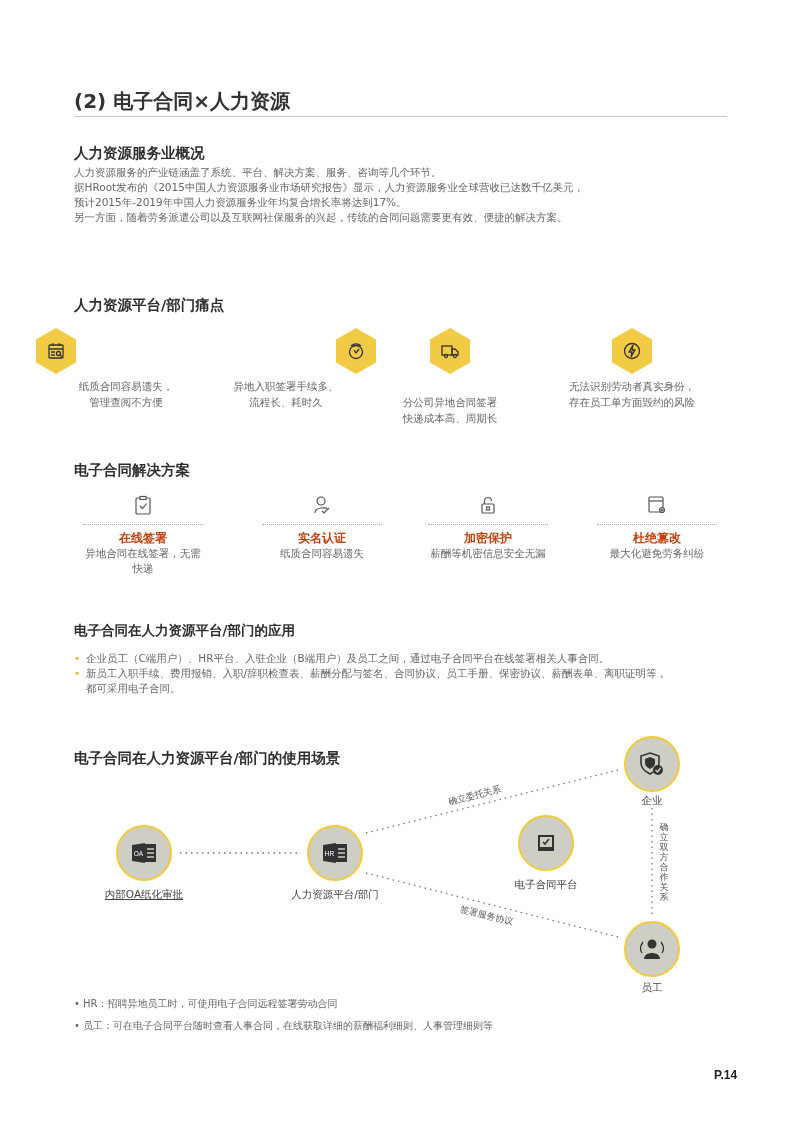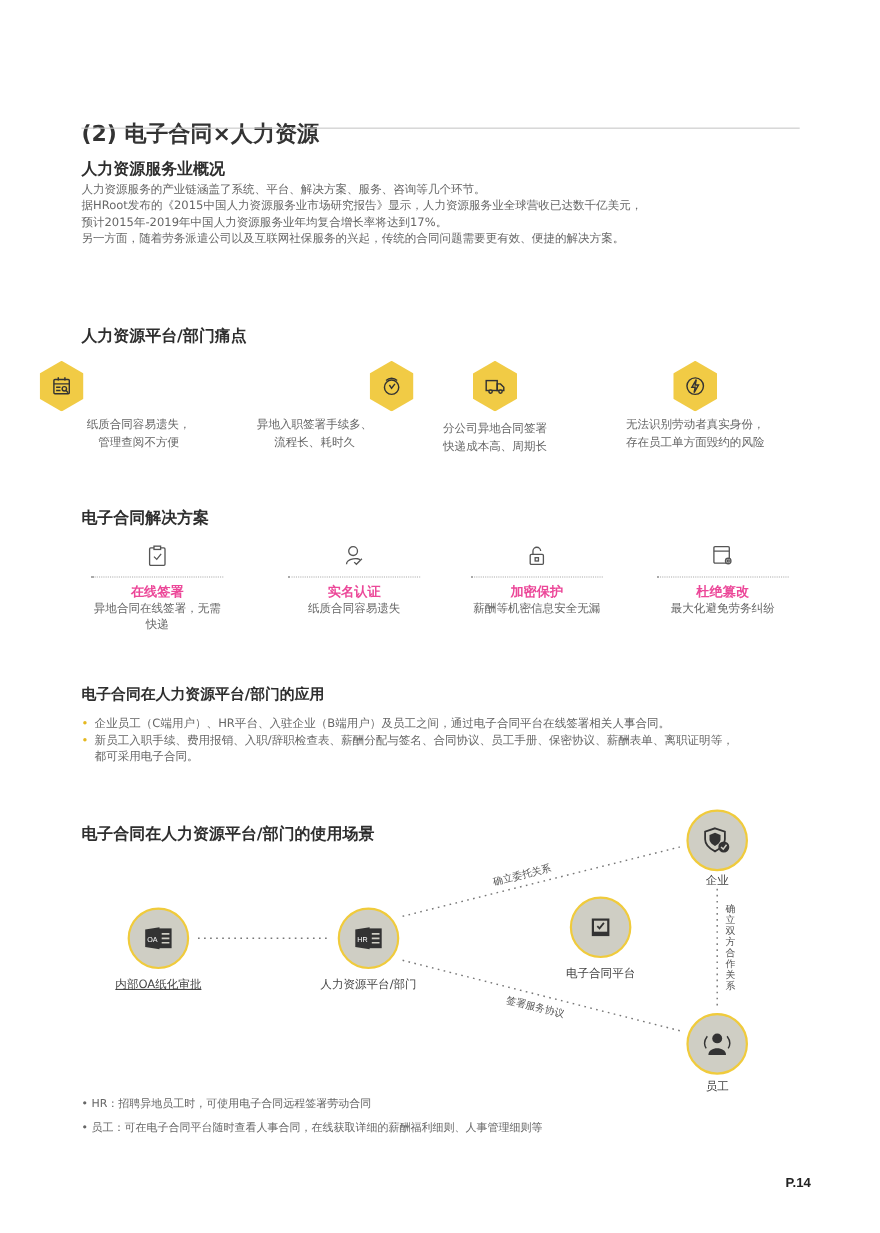--- a/index.html
+++ b/index.html
@@ -1,27 +1,27 @@
 <!DOCTYPE html>
 <html><head>
 <meta charset="utf-8">
 <style>
   * { margin:0; padding:0; box-sizing:border-box; }
   body { width:800px; height:1121px; background:#ffffff; position:relative; font-family:"DejaVu Sans","Liberation Sans",sans-serif; color:#555; overflow:hidden; }
   .abs { position:absolute; }
-  .page-title { left:74px; top:88px; font-size:20px; font-weight:bold; color:#333; letter-spacing:0px;margin-top:20px; }
+  .page-title { left:74px; top:88px; font-size:20px; font-weight:bold; color:#333; letter-spacing:0px; }
   .title-rule { left:74px; top:116px; width:653px; height:1px; background:#c8c8c8; }
   .section-title { font-size:14.5px; font-weight:bold; color:#2e2e2e; }
   .body-text { font-size:10.5px; line-height:15px; color:#666; }
   .hex { width:40px; height:46px; background:#f1cb45; clip-path:polygon(50% 0,100% 25%,100% 75%,50% 100%,0 75%,0 25%); display:flex; align-items:center; justify-content:center; }
   .pain-label { font-size:10.5px; line-height:16px; color:#666; text-align:center; width:180px; }
   .sol-col { width:120px; text-align:center; }
   .sol-icon { height:26px; display:flex; justify-content:center; align-items:center; }
   .sol-rule { border-top:1px dotted #aaa; margin:6px 0 5px; }
-  .sol-title { font-size:12px; font-weight:bold; color:#ec4899; line-height:16px; }
+  .sol-title { font-size:12px; font-weight:bold; color:#c2410c; line-height:16px; }
   .sol-desc { font-size:10.5px; color:#666; line-height:15px; }
   .bullet-list li { list-style:none; position:relative; padding-left:12px; font-size:10.5px; line-height:15px; color:#666; }
   .bullet-list li::before { content:"•"; position:absolute; left:0; color:#e5b820; }
   .node { width:56px; height:56px; border-radius:50%; background:#cfcec4; border:2px solid #f0cb3c; display:flex; align-items:center; justify-content:center; }
   .node-label { font-size:10.5px; color:#444; text-align:center; }
   .foot-note { font-size:10px; color:#666; line-height:14px; }
   .page-num { font-size:12px; font-weight:bold; color:#222; font-family:"Liberation Sans",sans-serif;padding-left:20px; }
 </style>
 </head>
 <body>
@@ -74,21 +74,21 @@
 
 <div class="abs" style="left:360px;top:328px;width:180px;display:flex;flex-direction:column;align-items:center;">
   <div class="hex">
     <svg width="20" height="20" viewBox="0 0 20 20" fill="none" stroke="#333" stroke-width="1.3">
         <rect x="2" y="5" width="10" height="9"></rect>
         <path d="M12 8 h3 l3 3 v3 h-6z"></path>
         <circle cx="6" cy="15" r="1.5" fill="#f1cb45"></circle>
         <circle cx="15" cy="15" r="1.5" fill="#f1cb45"></circle>
       </svg>
   </div>
-  <div class="pain-label" style="margin-top:8px;">
+  <div class="pain-label" style="margin-top:20px;">
     <div>分公司异地合同签署</div>
     <div>快递成本高、周期长</div>
   </div>
 </div>
 
 <div class="abs" style="left:542px;top:328px;width:180px;display:flex;flex-direction:column;align-items:center;">
   <div class="hex">
     <svg width="20" height="20" viewBox="0 0 20 20" fill="none" stroke="#333" stroke-width="1.3">
         <circle cx="10" cy="10" r="7.5"></circle>
         <polygon points="11,4 7,11 10,11 9,16 13,9 10,9"></polygon>

